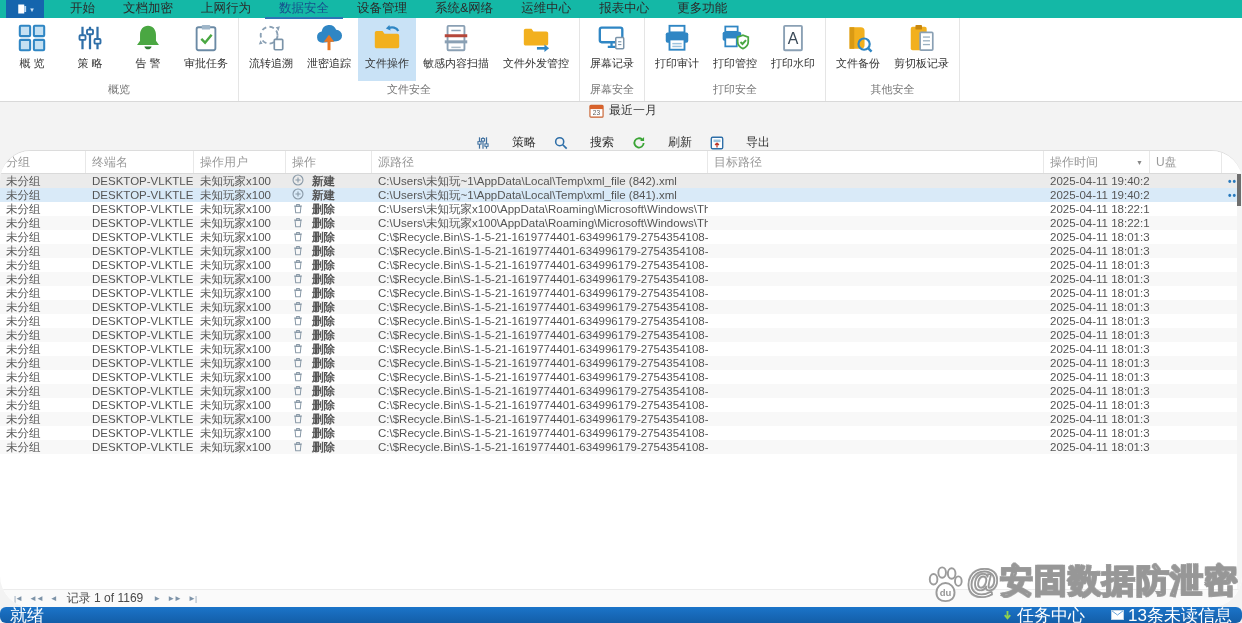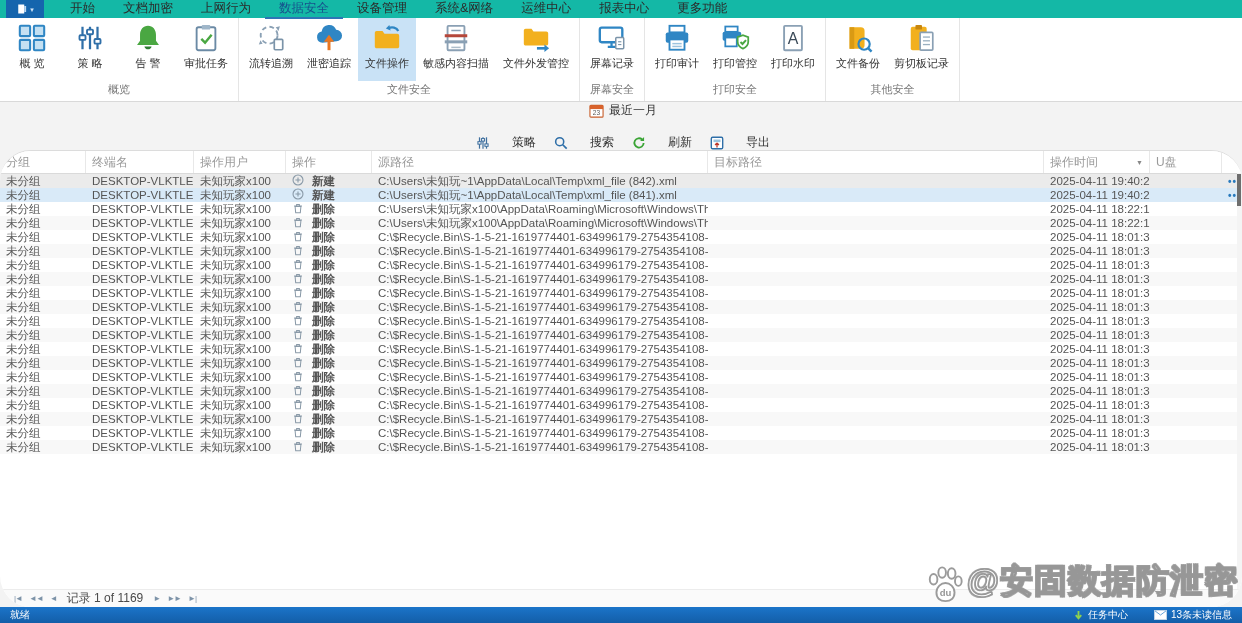--- a/index.html
+++ b/index.html
@@ -50,21 +50,21 @@
   .cell.menu{flex:1;text-align:right;padding-right:5px;color:#2779bd;font-weight:bold;font-size:10px;letter-spacing:1px;cursor:pointer;}
   
   .vscroll{position:absolute;top:22px;right:0;width:5px;bottom:18px;background:#f4f4f4;}
   .vthumb{position:absolute;top:1px;right:1px;width:4px;height:32px;background:#6e6e6e;cursor:pointer;}
   
   .navigator{position:absolute;left:0;right:0;bottom:0;height:17px;background:rgba(250,250,250,.96);display:flex;align-items:center;gap:10px;padding-left:14px;font-size:12px;color:#4a4a4a;border-top:1px solid #ececec;}
   .navbtns{display:flex;gap:7px;}
   .navbtn{font-size:8px;color:#7d93a8;cursor:pointer;letter-spacing:-1px;}
   .navlabel{white-space:nowrap;}
   
-  .statusbar{position:absolute;left:0;right:0;bottom:0;height:16px;background:linear-gradient(#1b74c9,#135ea8);color:#fff;display:flex;align-items:center;justify-content:space-between;font-size:10px;padding:0 10px;z-index:6;}
+  .statusbar{position:absolute;left:0;right:0;bottom:0;height:16px;background:linear-gradient(#1b74c9,#135ea8);color:#fff;display:flex;align-items:center;justify-content:space-between;font-size:17px;padding:0 10px;z-index:6;border-radius:6px;}
   .sb-right{display:flex;align-items:center;gap:6px;}
   .sb-item{display:flex;align-items:center;gap:4px;cursor:pointer;}
   .sb-item .icon svg{display:block;}
   .sb-gap{width:14px;}
   
   .watermark{position:absolute;right:4px;bottom:19px;display:flex;align-items:flex-end;gap:2px;z-index:5;opacity:.93;pointer-events:none;}
   .wm-text{
     font-size:33px;font-weight:bold;letter-spacing:1px;color:#fff;
     -webkit-text-stroke:1.4px #909090;
     text-shadow:-1px -1px 0 #a5a5a5,1px -1px 0 #a5a5a5,-1px 1px 0 #a5a5a5,1px 1px 0 #a5a5a5;

